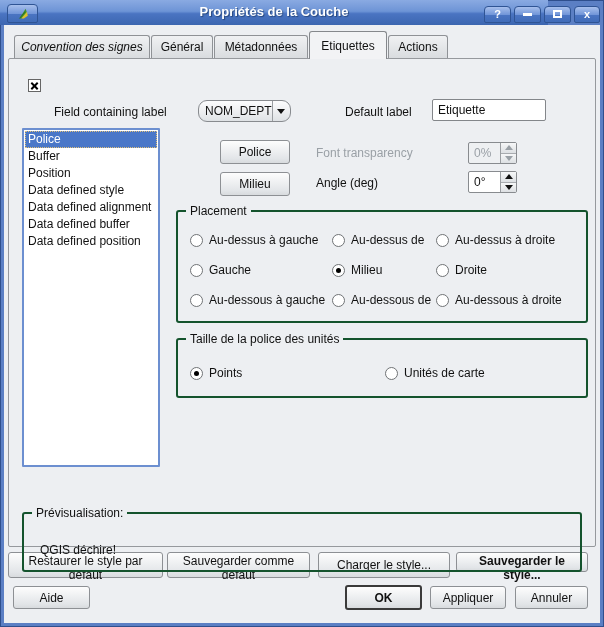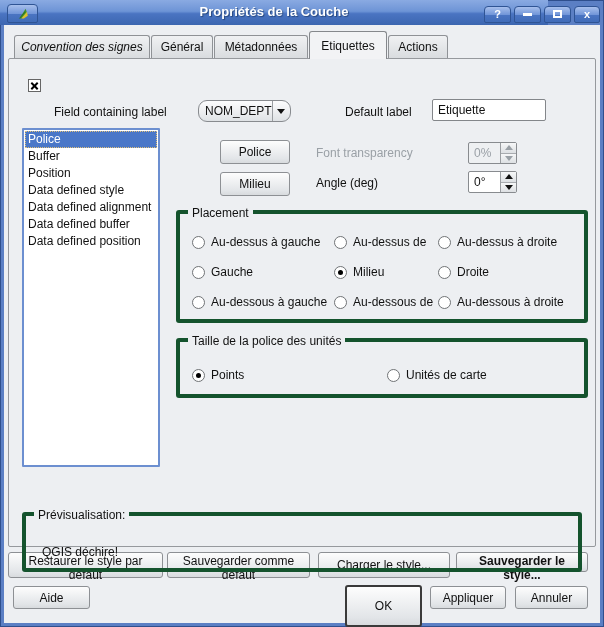--- a/index.html
+++ b/index.html
@@ -70,21 +70,21 @@
   .sb{flex:1;display:flex;align-items:center;justify-content:center;
     background:linear-gradient(180deg,#f6f7f8,#dde0e3);}
   .sb.up{border-bottom:1px solid #a8abaf;}
   .spin.disabled{background:#eef0f2;}
   .spin.disabled .spinval{color:#9aa0a6;}
   .spin.disabled .tri-up{border-bottom-color:#9aa0a6;}
   .spin.disabled .tri-dn{border-top-color:#9aa0a6;}
   .flabel{position:absolute;font-size:12px;white-space:nowrap;}
   .flabel.dis{color:#9aa0a6;}
   
-  .group{position:absolute;border:4px solid #14532d;border-radius:3px;}
+  .group{position:absolute;border:2px solid #14532d;border-radius:3px;}
   .legend{position:absolute;top:-8px;left:8px;background:#edeff2;padding:0 4px;
     font-size:12px;white-space:nowrap;}
   
   .radio{display:flex;align-items:center;gap:6px;font-size:12px;white-space:nowrap;}
   .rb{width:13px;height:13px;border:1px solid #707376;border-radius:50%;
     background:#fff;position:relative;flex:none;}
   .rb.on::after{content:'';position:absolute;left:3px;top:3px;width:5px;height:5px;
     border-radius:50%;background:#000;}
   .pgrid{position:absolute;left:12px;top:21px;display:grid;
     grid-template-columns:142px 104px auto;row-gap:16px;}
@@ -241,17 +241,17 @@
       <span class="legend">Prévisualisation:</span>
       <span style="position:absolute;left:16px;top:29px;font-size:12px;">QGIS déchire!</span>
     </div>
 
     <button class="btn" style="left:4px;top:527px;width:155px;height:26px;">Restaurer le style par défaut</button>
     <button class="btn" style="left:163px;top:527px;width:143px;height:26px;">Sauvegarder comme défaut</button>
     <button class="btn" style="left:314px;top:527px;width:132px;height:26px;">Charger le style...</button>
     <button class="btn" style="left:452px;top:527px;width:132px;height:20px;font-weight:bold;">Sauvegarder le style...</button>
 
     <button class="btn" style="left:9px;top:561px;width:77px;height:23px;">Aide</button>
-    <button class="btn default" style="left:341px;top:560px;width:77px;height:42px;">OK</button>
+    <button class="btn default" style="left:341px;top:560px;width:77px;height:25px;font-weight:bold;">OK</button>
     <button class="btn" style="left:426px;top:561px;width:76px;height:23px;">Appliquer</button>
     <button class="btn" style="left:511px;top:561px;width:73px;height:23px;">Annuler</button>
   </div>
 </div>
 
 </body></html>

